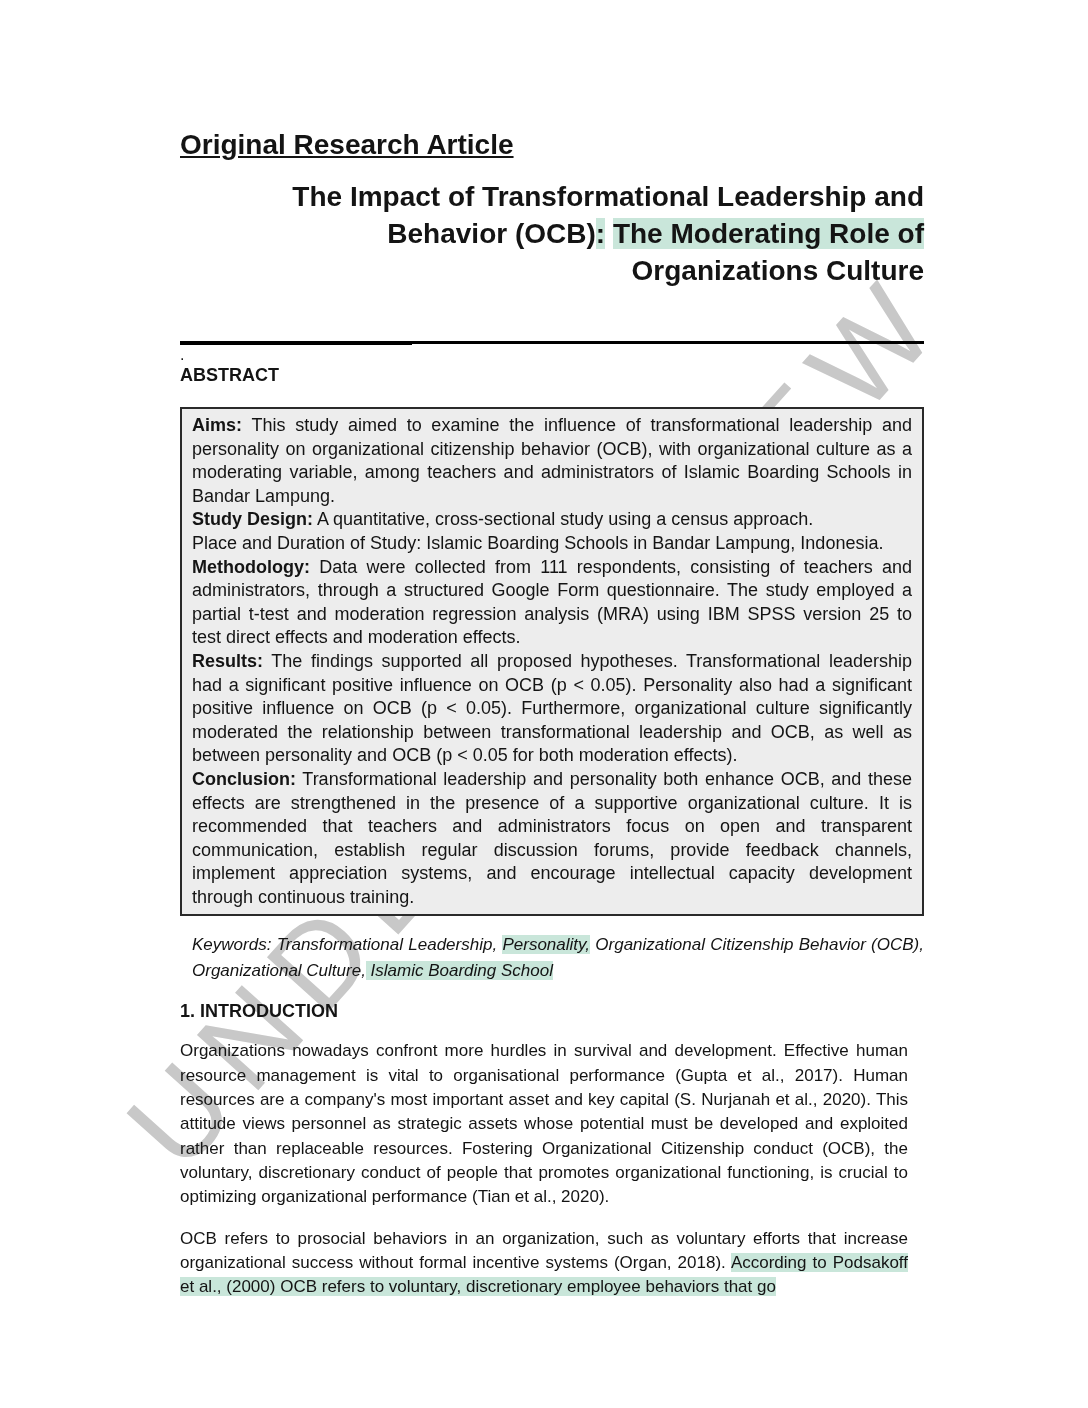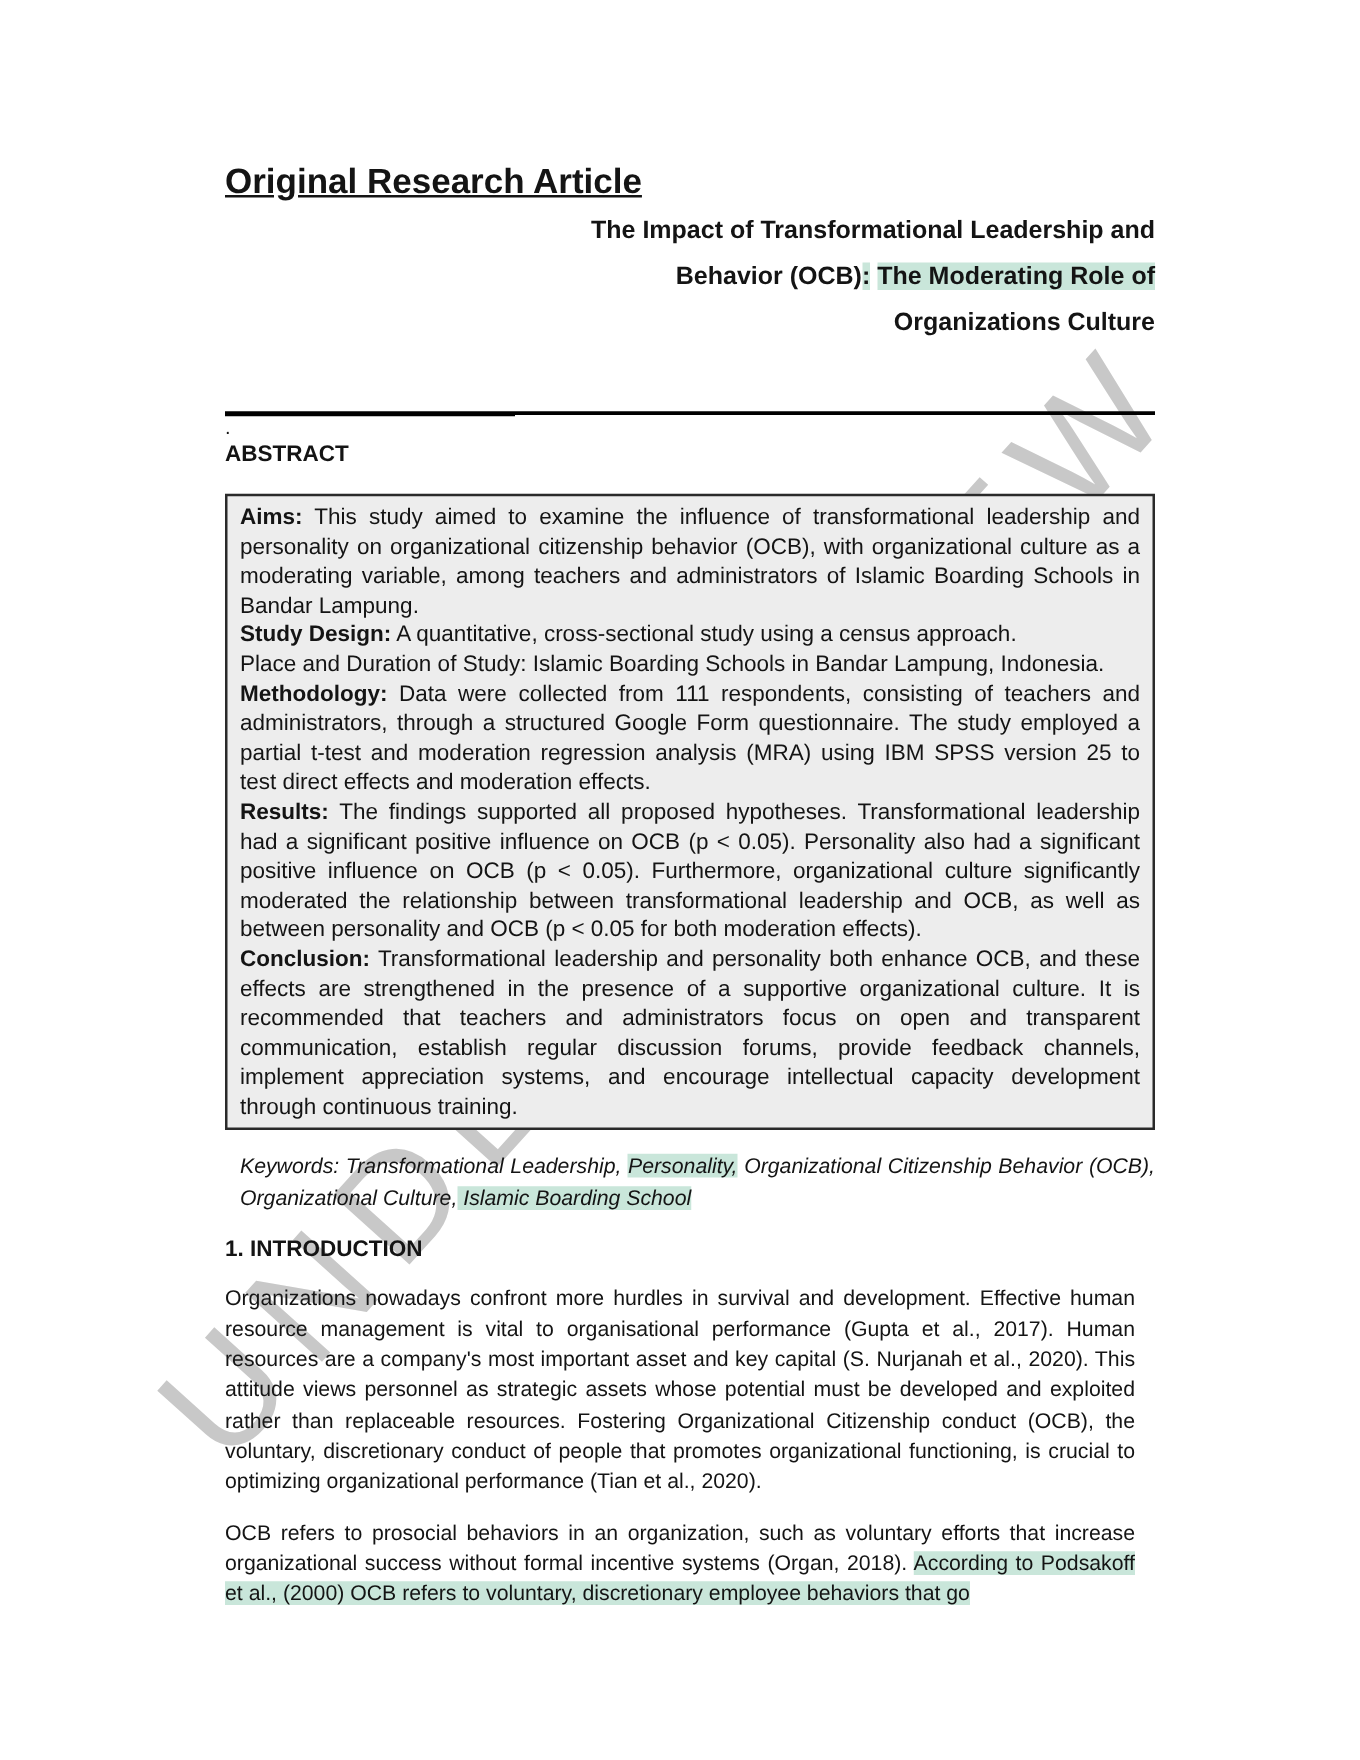--- a/index.html
+++ b/index.html
@@ -32,22 +32,22 @@
     width: 744px;
     z-index: 1;
   }
   .article-type {
     font-size: 28px;
     font-weight: bold;
     text-decoration: underline;
     line-height: 34px;
   }
   .title {
-    margin: 4px 0 0 0;
-    font-size: 20px;
+    margin: 16px 0 0 0;
+    font-size: 28px;
     font-weight: bold;
     text-align: right;
     line-height: 37px;
   }
   .rule { position: relative; margin-top: 52px; height: 4px; }
   .rule .seg-left  { position:absolute; left:0;   top:0; width:232px; height:4px; background:#000; }
   .rule .seg-right { position:absolute; left:232px; top:0; right:0;   height:3px; background:#000; }
   .dot { margin-top: 3px; font-size: 16px; line-height: 14px; }
   .section-heading {
     margin: 2px 0 0 0;

